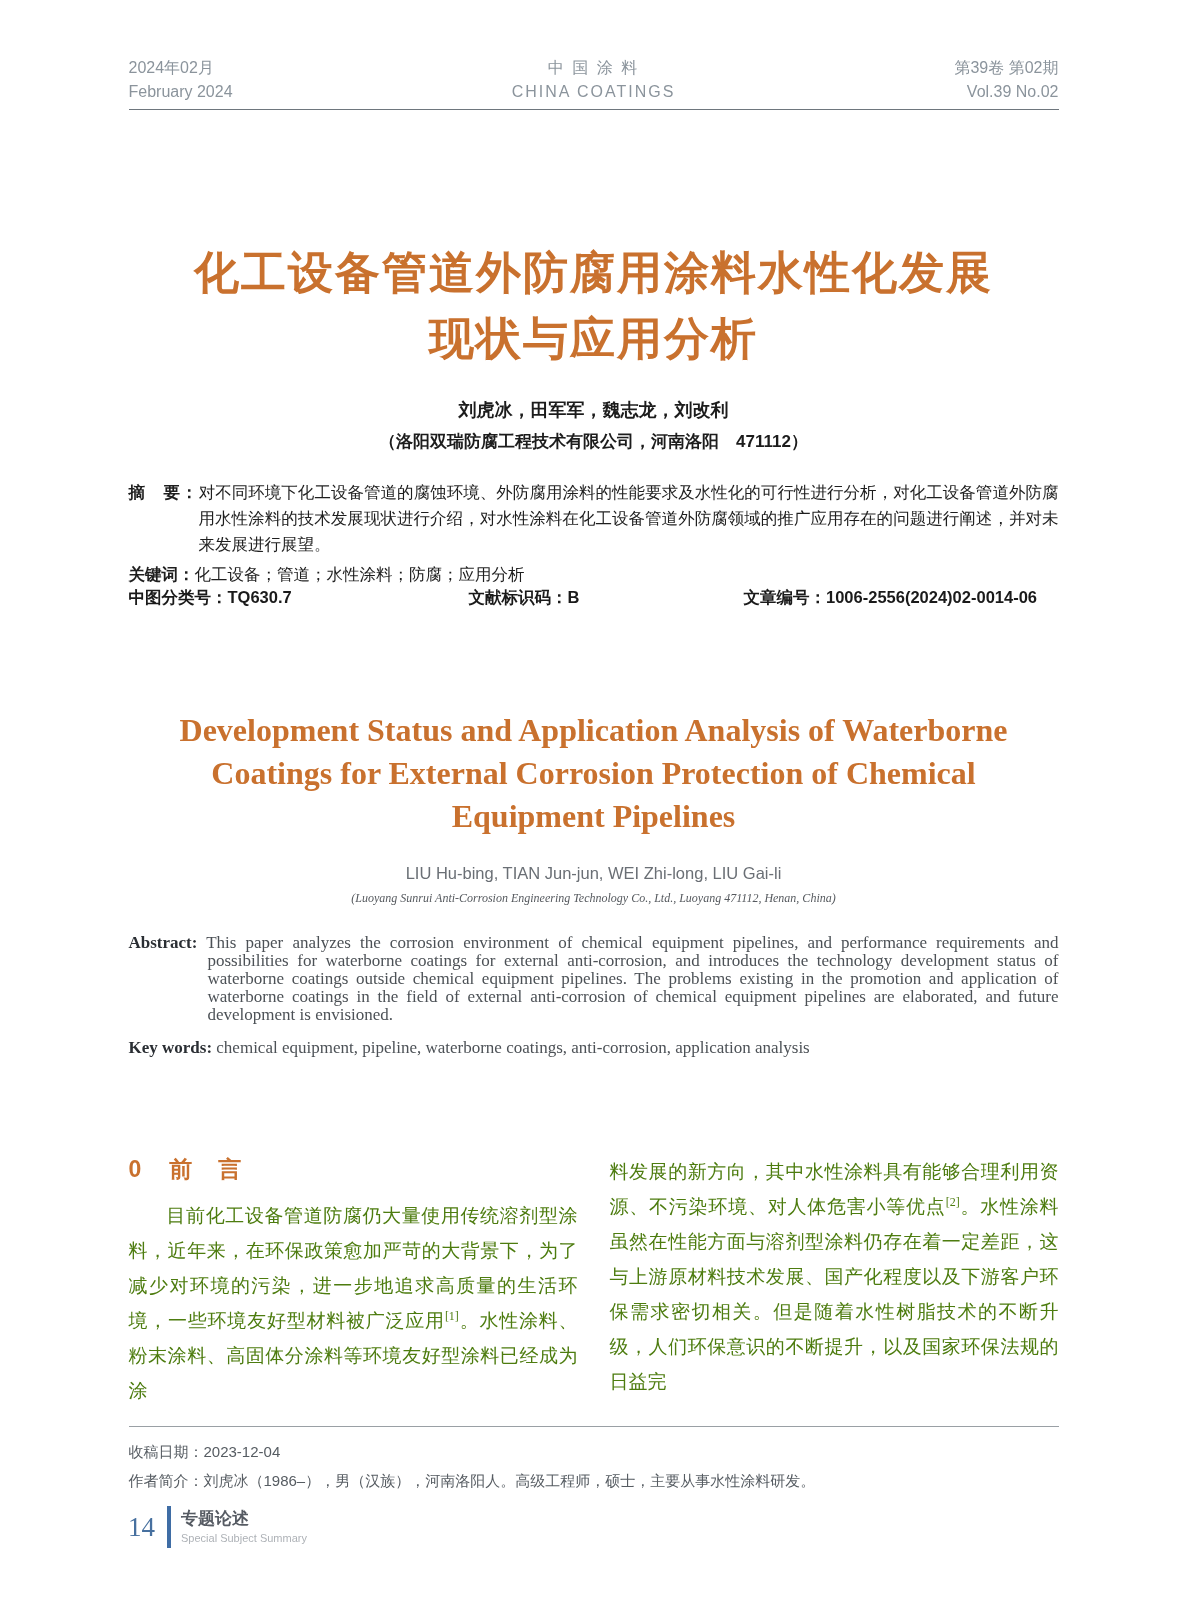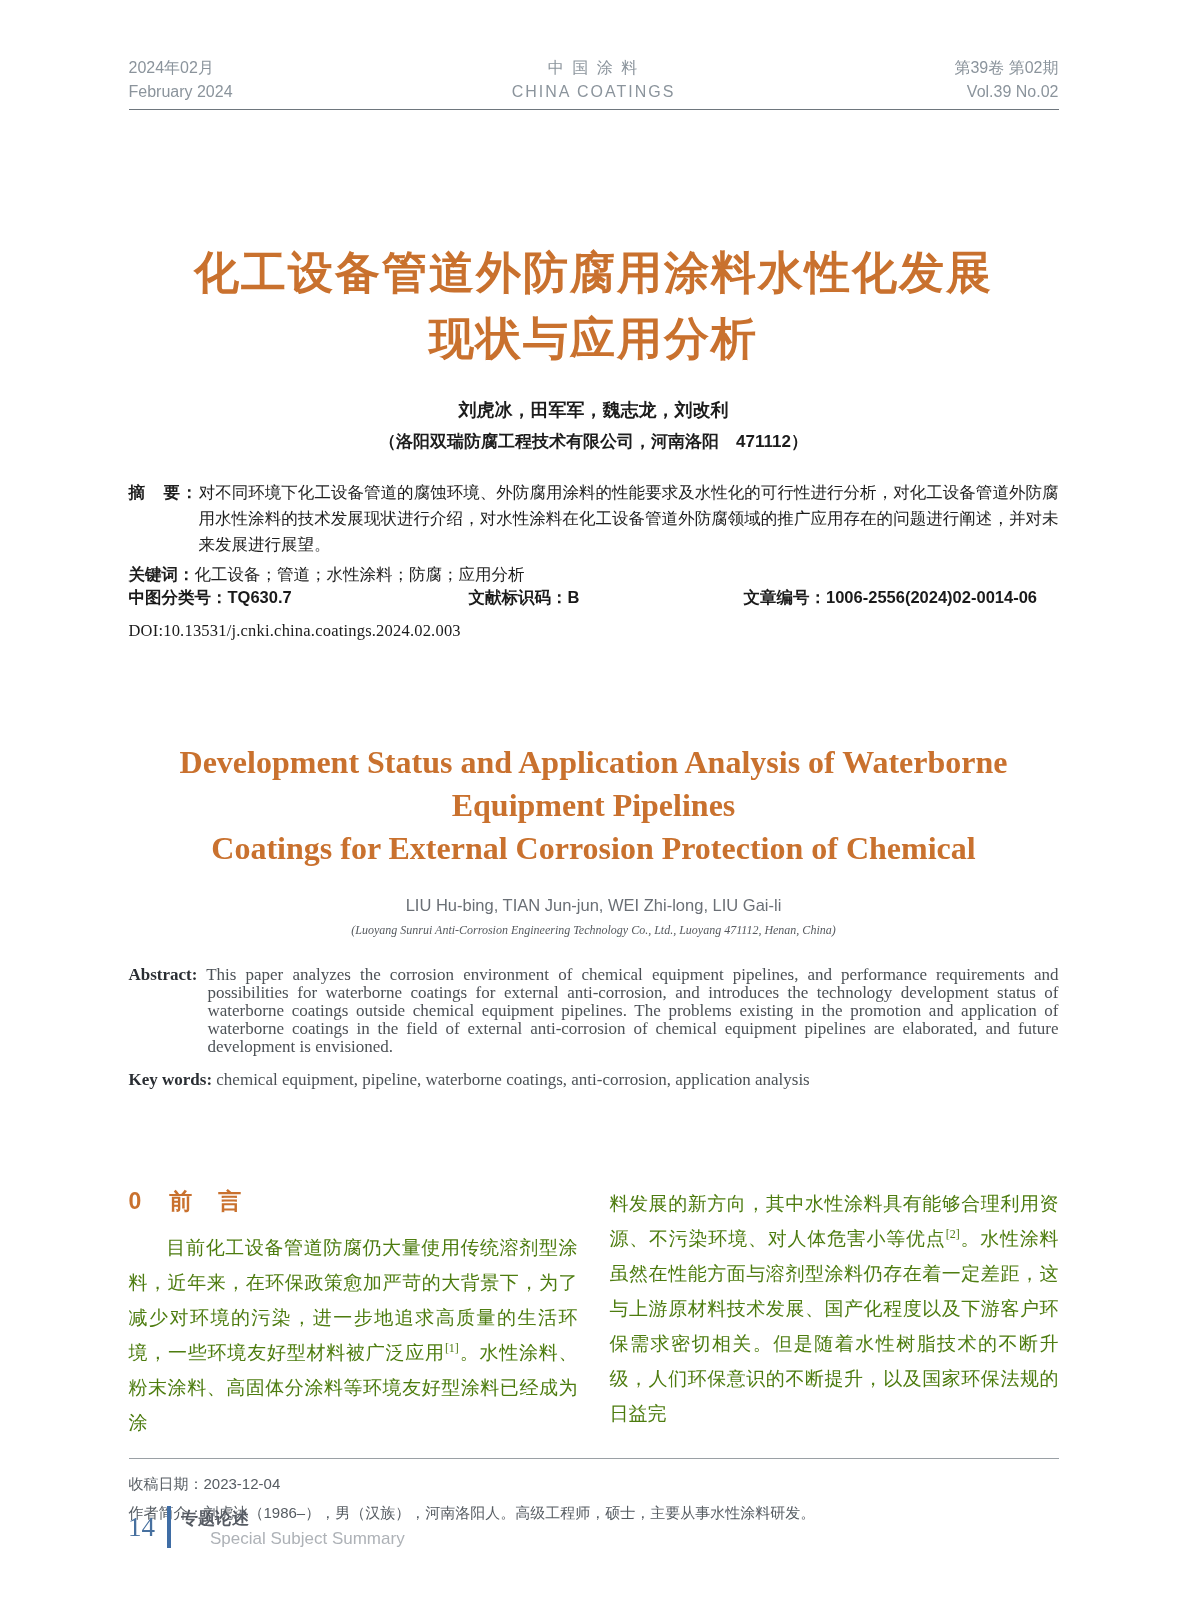--- a/index.html
+++ b/index.html
@@ -107,21 +107,21 @@
 
   
   .pfooter { position: absolute; left: 128px; bottom: 52px; display: flex; align-items: center; }
   .pfooter .pnum {
     font-family: "Liberation Serif", "DejaVu Serif", serif;
     font-size: 27px; color: #47709f; margin-right: 12px; line-height: 40px;
   }
   .pfooter .bar { width: 4px; height: 42px; background: #3f6da5; margin-right: 10px; }
   .pfooter .names { display: flex; flex-direction: column; justify-content: center; }
   .pfooter .cn { font-size: 17px; font-weight: bold; color: #565b63; line-height: 22px; }
-  .pfooter .en { font-size: 17px; color: #aeb2b7; line-height: 17px; margin-left: 29px; }
+  .pfooter .en { font-size: 11px; color: #aeb2b7; line-height: 17px; }
 </style>
 </head>
 <body>
 
 <div class="page">
 
   <div class="jheader">
     <div class="col">
       <span>2024年02月</span>
       <span>February 2024</span>
@@ -149,26 +149,25 @@
   </div>
   <div class="cn-keywords">
     <span class="lbl">关键词：</span><span>化工设备；管道；水性涂料；防腐；应用分析</span>
   </div>
 
   <div class="cn-meta">
     <span class="m1">中图分类号：TQ630.7</span>
     <span class="m2">文献标识码：B</span>
     <span class="m3">文章编号：1006-2556(2024)02-0014-06</span>
   </div>
-  <div class="doi">DOI:10.13531/j.cnki.china.coatings.2024.02.003</div>
 
   <div class="en-title">
     <div>Development Status and Application Analysis of Waterborne</div>
+    <div>Coatings for External Corrosion Protection of Chemical</div>
     <div>Equipment Pipelines</div>
-    <div>Coatings for External Corrosion Protection of Chemical</div>
   </div>
 
   <div class="en-authors">LIU Hu-bing, TIAN Jun-jun, WEI Zhi-long, LIU Gai-li</div>
   <div class="en-affil">(Luoyang Sunrui Anti-Corrosion Engineering Technology Co., Ltd., Luoyang 471112, Henan, China)</div>
 
   <div class="en-abstract">
     <span class="lbl">Abstract:</span><span> This paper analyzes the corrosion environment of chemical equipment pipelines, and performance requirements and possibilities for waterborne coatings for external anti-corrosion, and introduces the technology development status of waterborne coatings outside chemical equipment pipelines. The problems existing in the promotion and application of waterborne coatings in the field of external anti-corrosion of chemical equipment pipelines are elaborated, and future development is envisioned.</span>
   </div>
   <div class="en-keywords">
     <span class="lbl">Key words:</span><span> chemical equipment, pipeline, waterborne coatings, anti-corrosion, application analysis</span>

